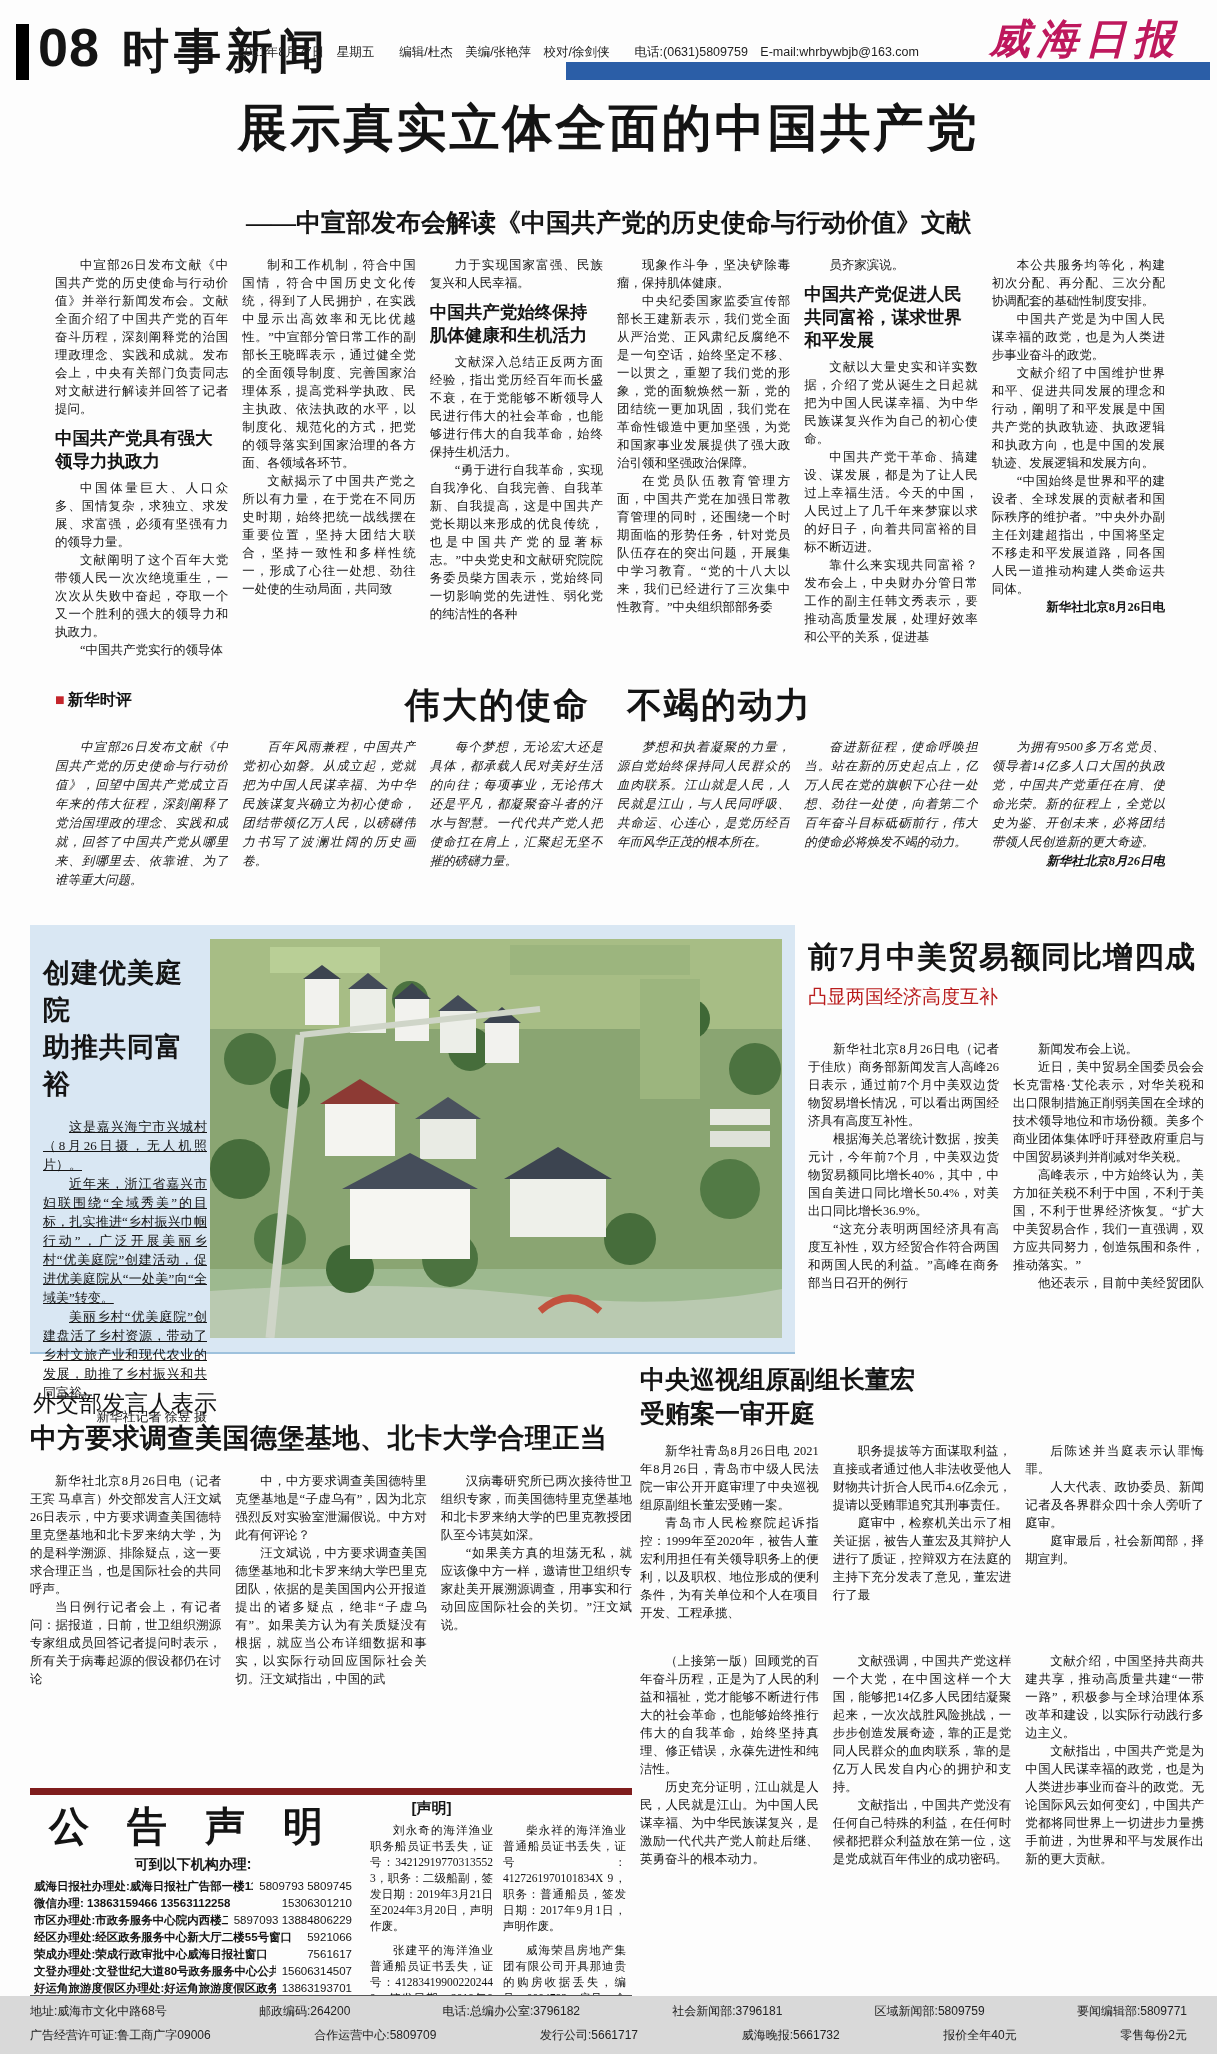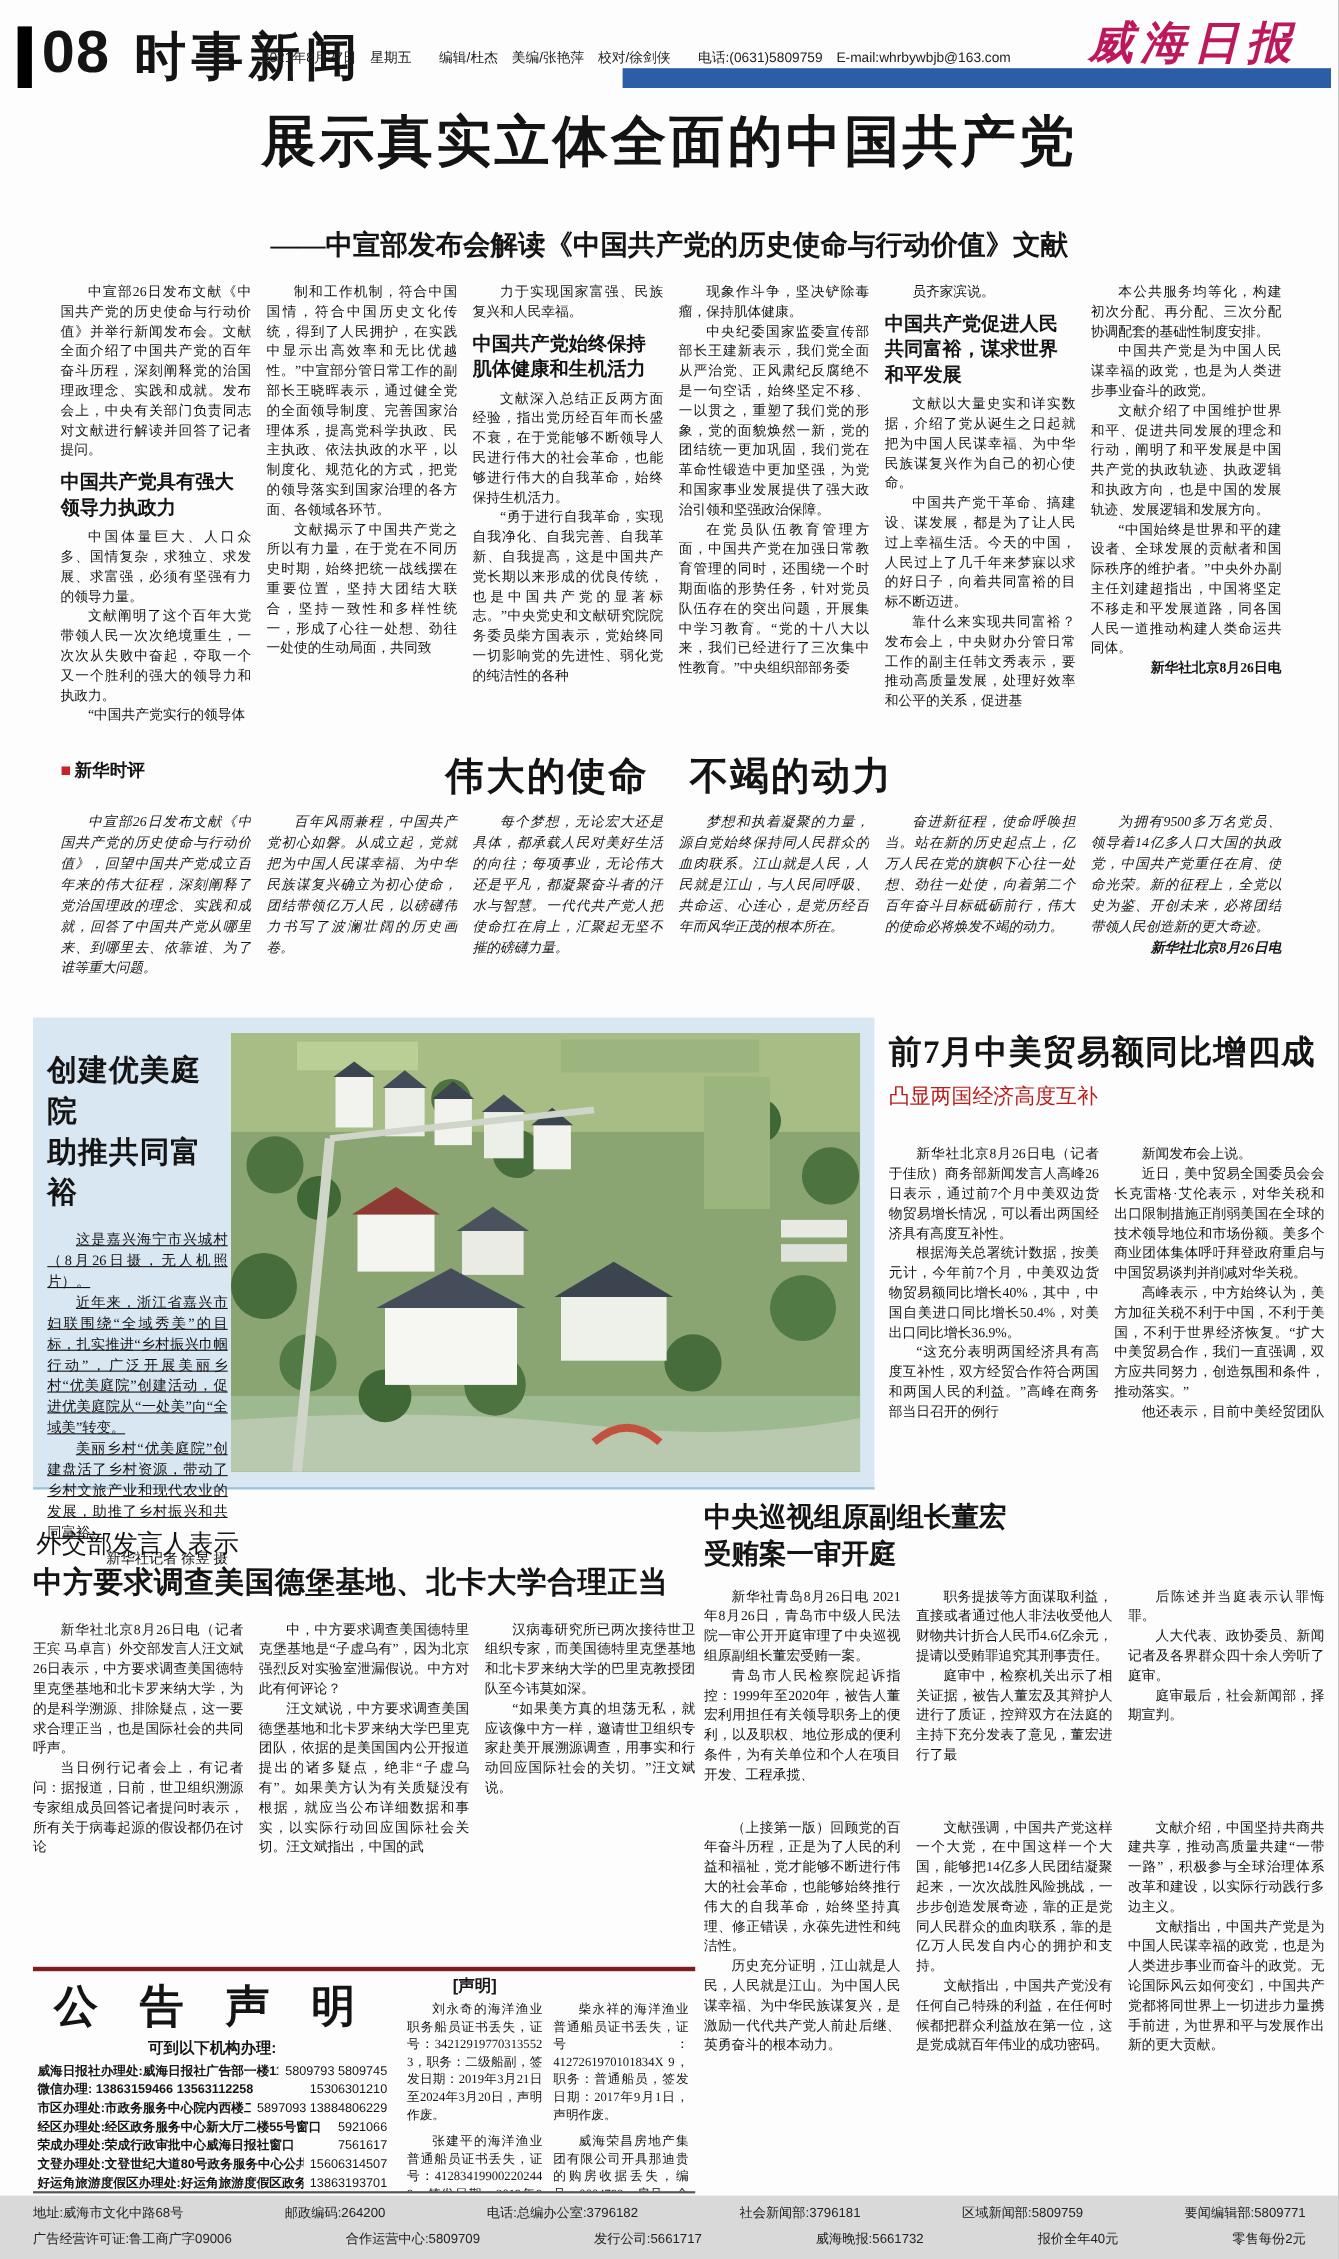--- a/index.html
+++ b/index.html
@@ -54,21 +54,21 @@
   .fm-hl{position:absolute;left:30px;top:1420px;width:602px;font-size:27px;font-weight:900;letter-spacing:0.5px;}
   .fm-cols{left:30px;top:1472px;width:602px;height:306px;}
   
   .trial-hl{position:absolute;left:640px;top:1362px;width:564px;font-size:25px;font-weight:bold;
             line-height:34px;font-family:"Liberation Sans","DejaVu Sans",sans-serif;}
   .trial-cols{left:640px;top:1442px;width:564px;height:198px;}
   
   .cont-cols{left:640px;top:1652px;width:564px;height:330px;}
   
   .notice{position:absolute;left:30px;top:1788px;width:602px;height:200px;
-          border-top:4px solid #7f1d1d;border-bottom:2px solid #555;display:flex;}
+          border-top:7px solid #7f1d1d;border-bottom:2px solid #555;display:flex;}
   .notice-left{width:330px;padding:4px 8px 0 4px;box-sizing:border-box;}
   .notice-title{font-size:40px;font-weight:900;letter-spacing:14px;text-align:center;}
   .notice-sub{font-size:14px;font-weight:bold;text-align:center;margin:2px 0 4px;
               font-family:"Liberation Sans","DejaVu Sans",sans-serif;}
   .notice-row{display:flex;font-size:11.5px;line-height:17px;
               font-family:"Liberation Sans","DejaVu Sans",sans-serif;}
   .nr-label{flex:1;font-weight:bold;white-space:nowrap;overflow:hidden;}
   .nr-phones{margin-left:6px;white-space:nowrap;}
   .stmts{flex:1;display:flex;gap:10px;padding:4px 6px 0 10px;}
   .stmt-col{flex:1;overflow:hidden;}

